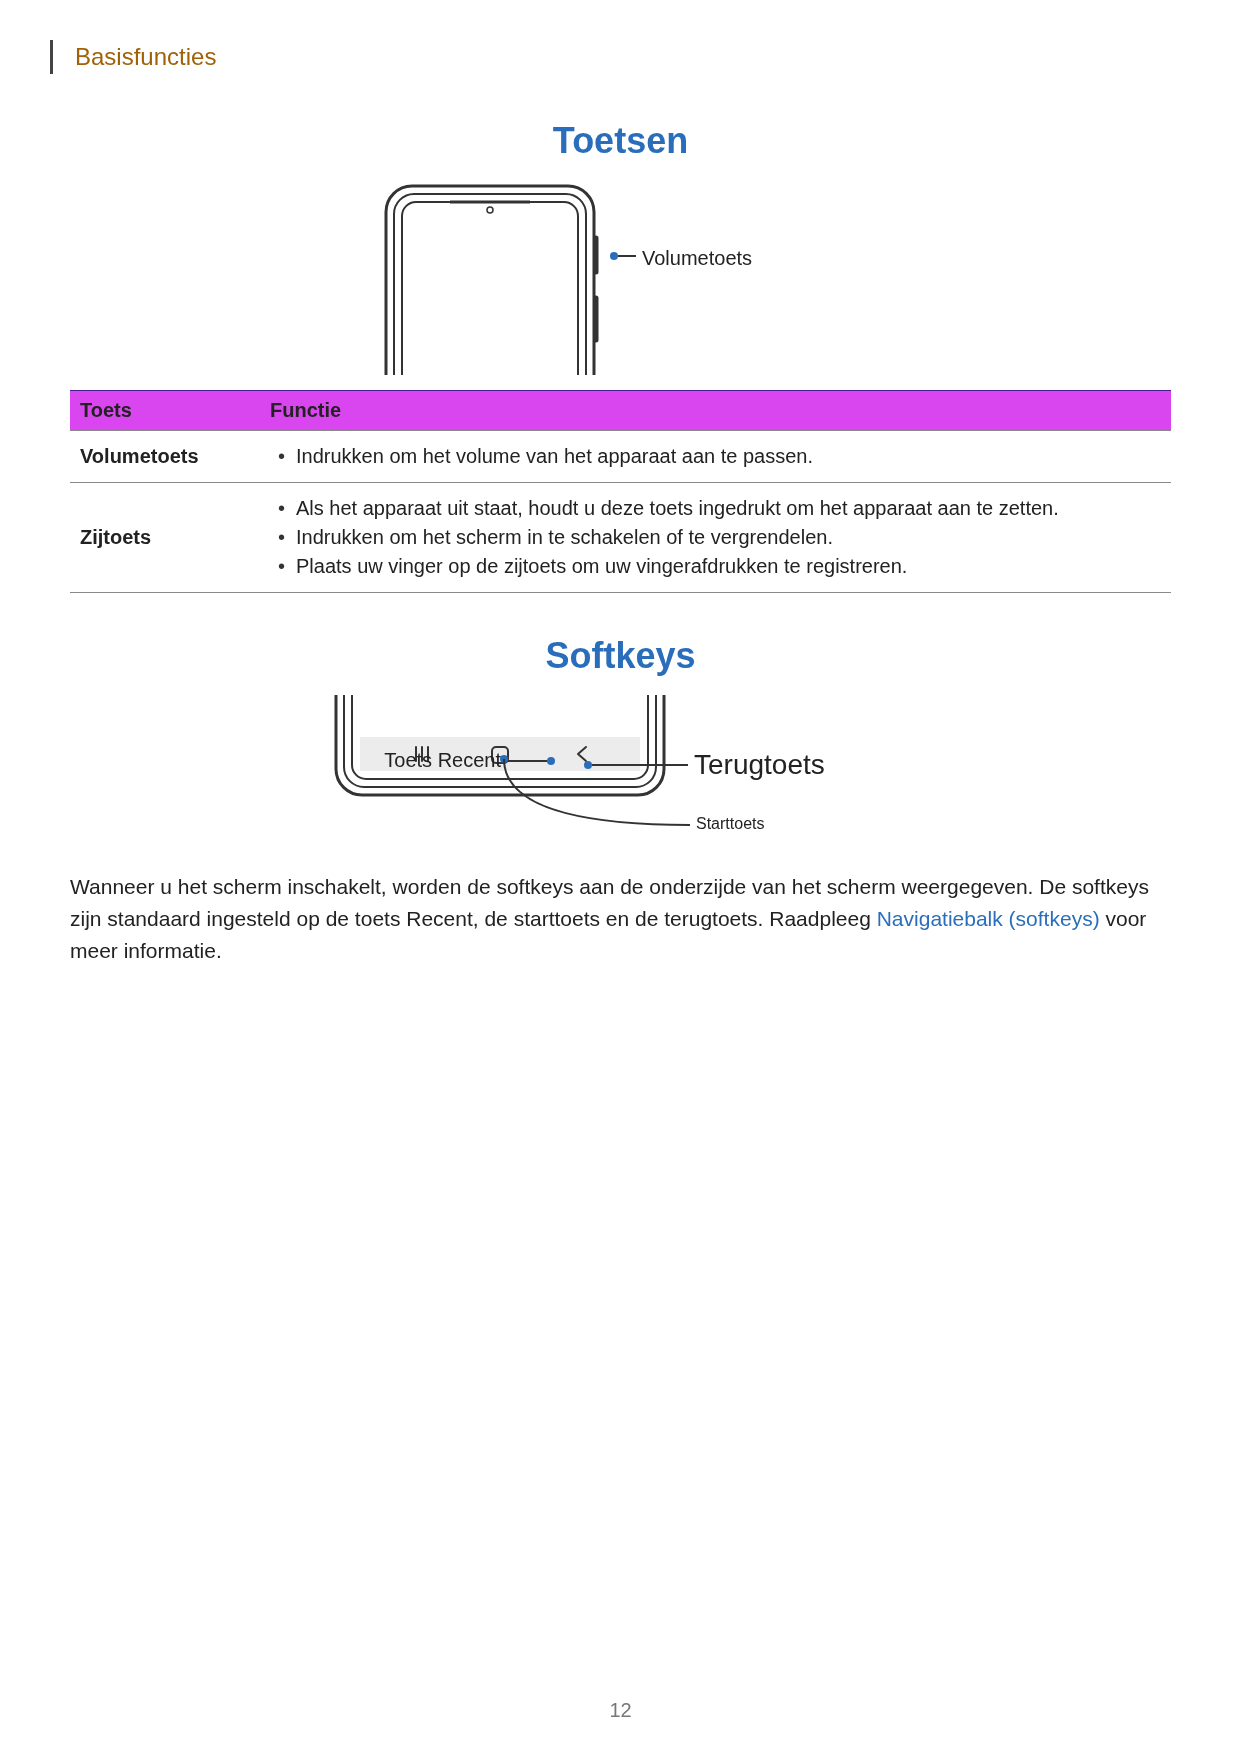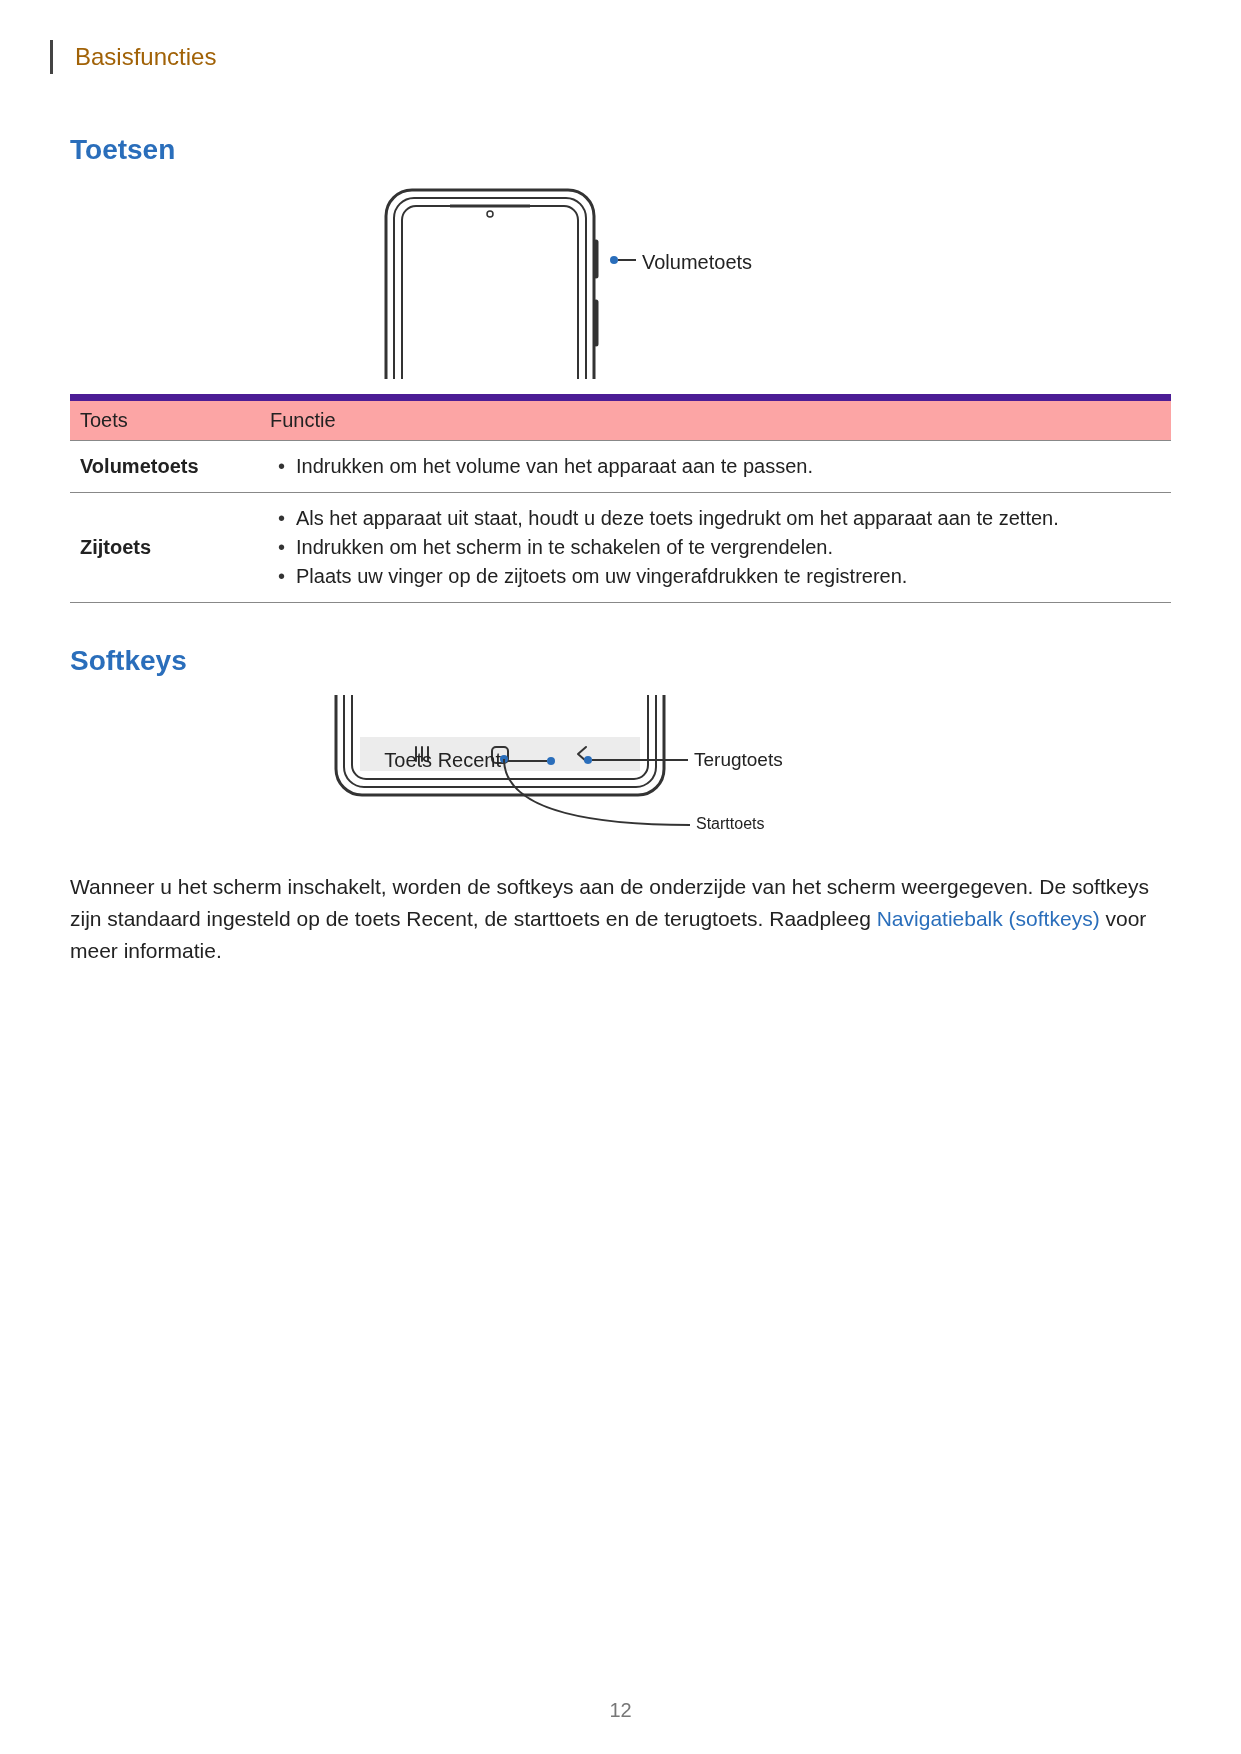--- a/index.html
+++ b/index.html
@@ -32,23 +32,24 @@
   .running-head .txt {
     color: #a16207;
     font-size: 24px;
   }
   .content {
     position: absolute;
     left: 70px; right: 70px; top: 100px;
   }
   h2.section {
     color: #2a6ebb;
-    font-size: 28px;
+    font-size: 36px;
     font-weight: 700;
-    margin: 34px 0 18px 0;
+    margin: 20px 0 18px 0;
+    text-align: center;
   }
   .fig1 {
     position: relative;
     width: 100%;
     height: 210px;
   }
   .phone-top {
     position: absolute;
     left: 310px;
     top: 0;
@@ -71,23 +72,23 @@
     font-size: 20px; color: #222; margin-left: 6px; line-height: 24px;
     max-width: 310px;
   }
   .callout1 { left: 540px; top: 66px; }
   .callout2 { left: 540px; top: 128px; }
 
   
   table.fn { width: 100%; border-collapse: collapse; font-size: 20px; }
   table.fn th, table.fn td { text-align: left; padding: 8px 10px; }
   table.fn thead th {
-    background: #fca5a5;
-    font-weight: 400;
-    border-top: 7px solid #4c1d95;
+    background: #d946ef;
+    font-weight: 700;
+    border-top: 1px solid #4c1d95;
     border-bottom: 1px solid #888;
   }
   table.fn tbody td { border-bottom: 1px solid #888; vertical-align: middle; }
   table.fn tbody td:first-child { font-weight: 700; width: 190px; }
   table.fn ul { margin: 4px 0; padding-left: 24px; list-style: none; }
   table.fn ul li { position: relative; padding-left: 2px; margin: 6px 0; }
   table.fn ul li::before {
     content: "•"; position: absolute; left: -16px; top: 0; color:#333;
   }
 
@@ -117,21 +118,21 @@
   .left-callout .dot { width:8px;height:8px;border-radius:50%;background:#2a6ebb; }
 
   .right-callout {
     position: absolute;
     left: 514px;
     top: 54px;
     display: flex; align-items: center;
   }
   .right-callout .dot { width:8px;height:8px;border-radius:50%;background:#2a6ebb; }
   .right-callout .line { width: 96px; height: 2px; background:#333; }
-  .right-callout .label { font-size:19px; margin-left:6px; }
+  .right-callout .label { font-size:28px; margin-left:6px; }
 
   .start-callout {
     position: absolute;
     left: 430px;
     top: 60px;
     width: 300px; height: 80px;
   }
   .start-callout svg { position:absolute; left:0; top:0; }
   .start-callout .label { position:absolute; left:196px; top:60px; font-size:16px; }
 

